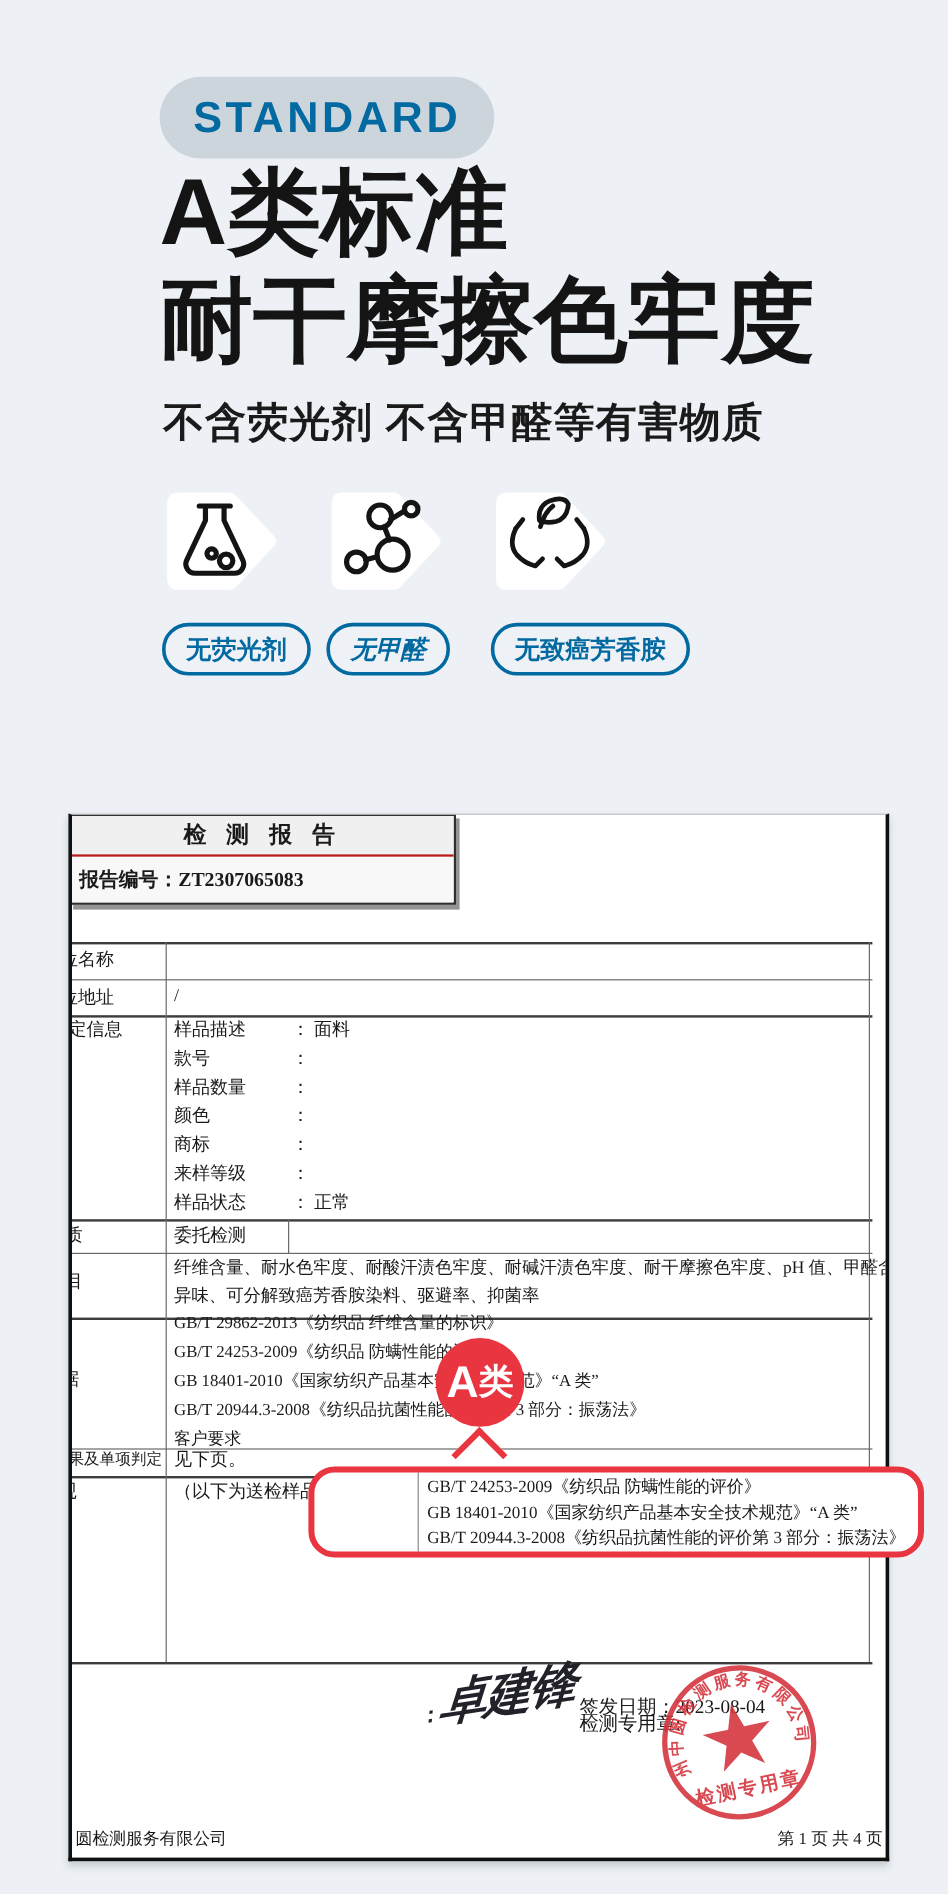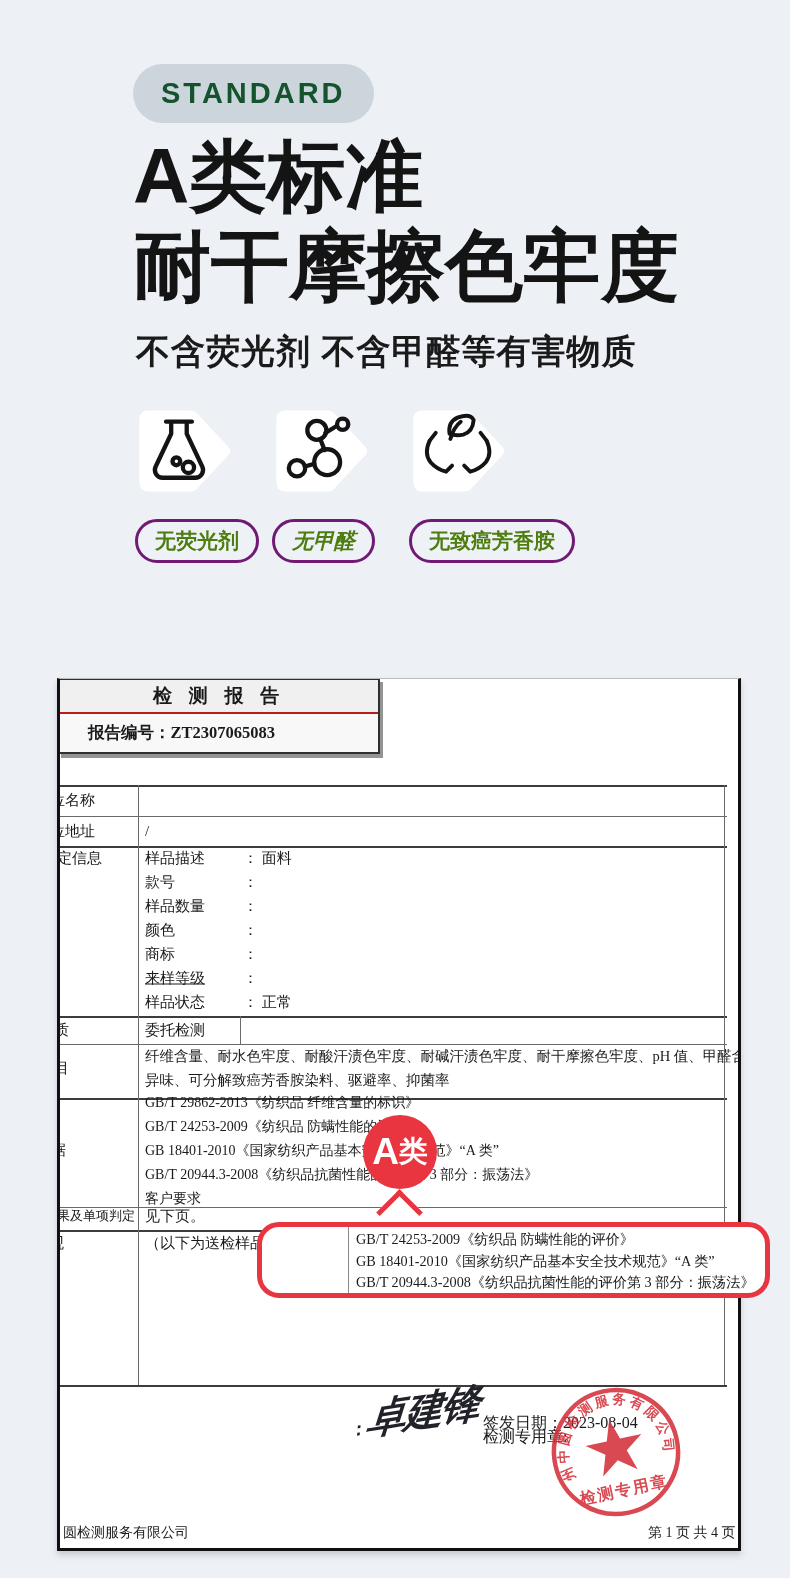--- a/index.html
+++ b/index.html
@@ -1,40 +1,40 @@
 <!DOCTYPE html>
 <html><head>
 <meta charset="utf-8">
 <style>
   html,body{margin:0;padding:0;}
   body{width:790px;height:1578px;position:relative;background:#edf1f6;overflow:hidden;
        font-family:"Liberation Sans","DejaVu Sans",sans-serif;color:#161616;}
   .abs{position:absolute;}
   
-  .badge{left:133px;top:64px;background:#ccd5dc;color:#14532d;border-radius:999px;
-         padding:13px 28px;font-size:29px;font-weight:900;letter-spacing:3px;text-align:center;}
+  .badge{left:133px;top:64px;background:#ccd5dc;color:#0369a1;border-radius:999px;
+         padding:13px 28px;font-size:36px;font-weight:900;letter-spacing:3px;text-align:center;}
   .h1{left:133px;font-size:78px;line-height:1;font-weight:700;letter-spacing:0;color:#141414;}
   .h1a{top:137px;} .h1b{top:227px;}
   .sub{left:136px;top:329px;font-size:34px;font-weight:700;letter-spacing:1px;color:#1a1a1a;}
   .card{top:407px;width:100px;height:88px;}
   .card svg{position:absolute;left:0;top:0;}
-  .capsule{top:519px;border:3px solid #701a75;border-radius:999px;background:#eef2f7;
-           padding:5px 17px;font-size:21px;font-weight:800;color:#4d7c0f;white-space:nowrap;}
+  .capsule{top:519px;border:3px solid #0369a1;border-radius:999px;background:#eef2f7;
+           padding:5px 17px;font-size:21px;font-weight:800;color:#0369a1;white-space:nowrap;}
   
   .sheet{left:57px;top:678px;width:684px;height:873px;background:#ffffff;box-sizing:border-box;
          border-left:3px solid #101010;border-right:3px solid #101010;
          border-top:1px solid #b9bdc2;border-bottom:3px solid #101010;overflow:hidden;
          font-family:"Liberation Serif","DejaVu Serif",serif;color:#1a1a1a;
          box-shadow:0 4px 6px rgba(80,90,100,.25);}
   .hdrbox{left:-2px;top:-1px;width:318px;border:2px solid #2f2f2f;background:#fff;
           box-shadow:3px 4px 0 rgba(60,60,60,.55);}
   .hdrA{height:32px;background:#f0f0f0;border-bottom:2px solid #b91c1c;display:flex;
         align-items:center;justify-content:center;font-size:19px;font-weight:700;letter-spacing:6px;}
   .hdrB{height:38px;background:#f8f8f8;display:flex;align-items:center;
-        padding-left:28px;font-size:16.5px;font-weight:700;}
+        padding-left:6px;font-size:16.5px;font-weight:700;}
   .hl{position:absolute;background:#6a6a6a;height:1px;}
   .hl2{position:absolute;background:#3c3c3c;height:2px;}
   .vl{position:absolute;background:#6a6a6a;width:1px;}
   .dt{position:absolute;font-size:15px;white-space:nowrap;transform:translateY(-50%);}
   .lab{font-size:15px;} .small{font-size:13px;}
   .std{font-size:14px;}
   
   .acirc{left:363px;top:1115px;width:74px;height:74px;border-radius:50%;background:#e8353f;
          display:flex;align-items:center;justify-content:center;color:#fff;font-weight:800;z-index:6;}
   .acirc .big{font-size:37px;} .acirc .cn{font-size:29px;}
@@ -138,21 +138,21 @@
   <div class="dt" style="left:85px;top:179px;">样品描述</div>
   <div class="dt" style="left:183px;top:179px;">： 面料</div>
   <div class="dt" style="left:85px;top:203px;">款号</div>
   <div class="dt" style="left:183px;top:203px;">：</div>
   <div class="dt" style="left:85px;top:227px;">样品数量</div>
   <div class="dt" style="left:183px;top:227px;">：</div>
   <div class="dt" style="left:85px;top:251px;">颜色</div>
   <div class="dt" style="left:183px;top:251px;">：</div>
   <div class="dt" style="left:85px;top:275px;">商标</div>
   <div class="dt" style="left:183px;top:275px;">：</div>
-  <div class="dt" style="left:85px;top:299px;text-decoration:underline;">来样等级</div>
+  <div class="dt" style="left:85px;top:299px;">来样等级</div>
   <div class="dt" style="left:183px;top:299px;">：</div>
   <div class="dt" style="left:85px;top:323px;">样品状态</div>
   <div class="dt" style="left:183px;top:323px;">： 正常</div>
 
   <div class="dt" style="left:85px;top:351px;">委托检测</div>
 
   <div class="dt" style="left:85px;top:377px;font-size:14.5px;">纤维含量、耐水色牢度、耐酸汗渍色牢度、耐碱汗渍色牢度、耐干摩擦色牢度、pH 值、甲醛含量、</div>
   <div class="dt" style="left:85px;top:401px;font-size:14.5px;">异味、可分解致癌芳香胺染料、驱避率、抑菌率</div>
 
   <div class="dt std" style="left:85px;top:424px;">GB/T 29862-2013《纺织品 纤维含量的标识》</div>

